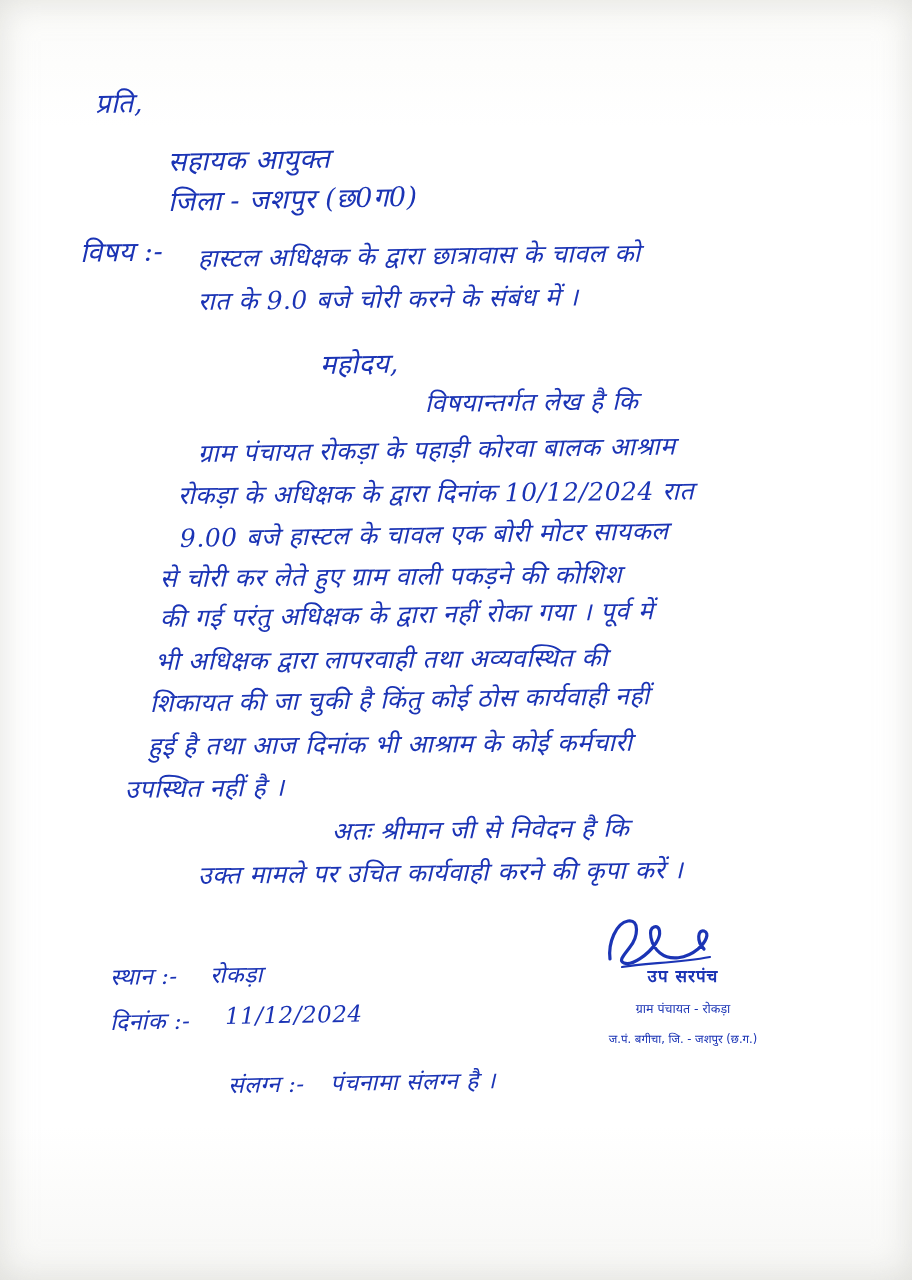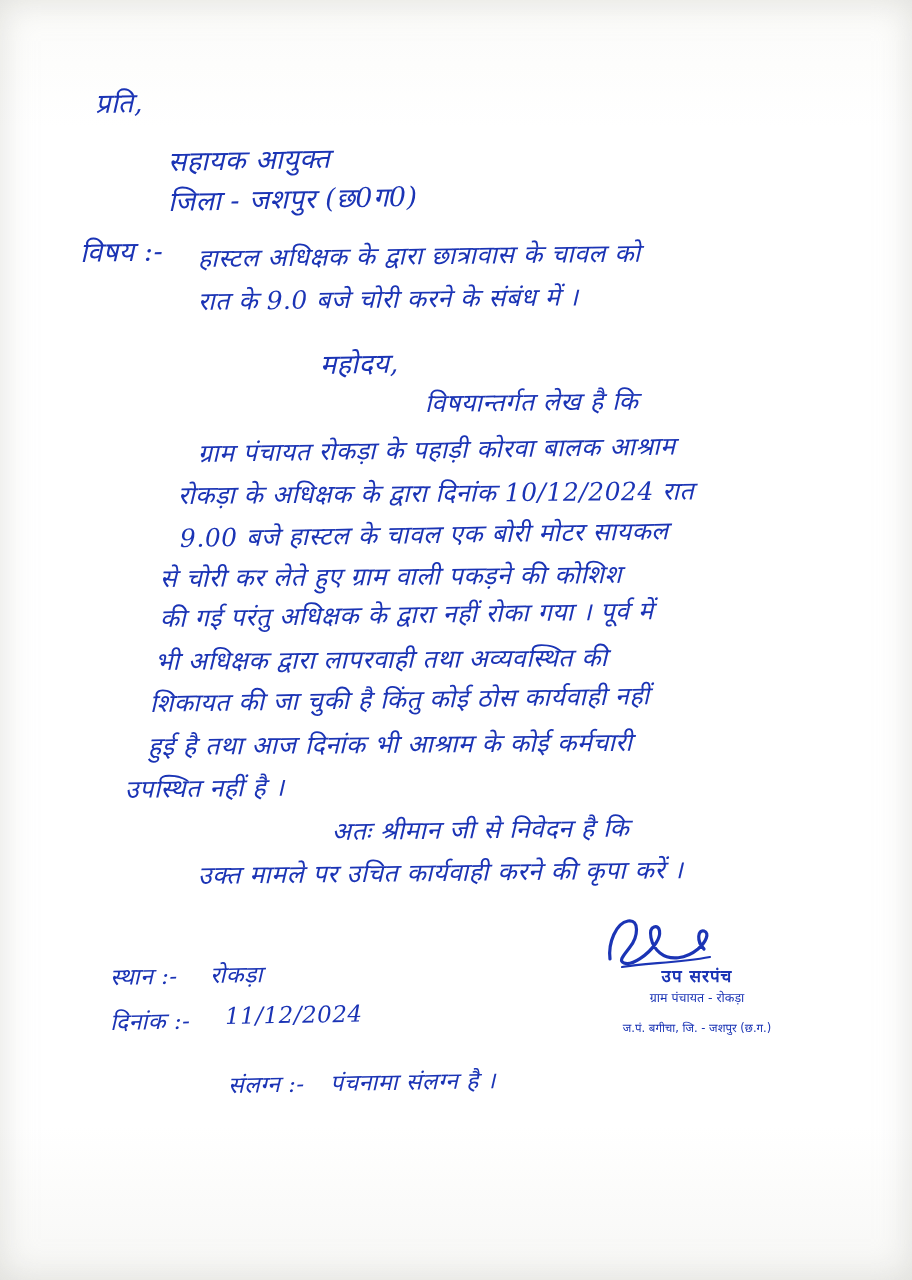--- a/index.html
+++ b/index.html
@@ -64,35 +64,35 @@
     left: 600px;
     top: 915px;
     width: 120px;
     height: 56px;
   }
   .signature svg { display: block; }
 
   
   .stamp {
     position: absolute;
-    left: 572px;
+    left: 558px;
     top: 964px;
     width: 250px;
     text-align: center;
     color: #1b34b5;
     font-family: "DejaVu Sans", sans-serif;
   }
   .stamp .stamp-title {
     font-size: 17px;
     font-weight: bold;
     letter-spacing: 1px;
   }
   .stamp .stamp-line2 {
     font-size: 12.5px;
-    margin-top: 2px;
+    margin-top: 13px;
   }
   .stamp .stamp-line3 {
     font-size: 11.5px;
     margin-top: 14px;
   }
 </style>
 </head>
 <body>
 
 <div class="page">

